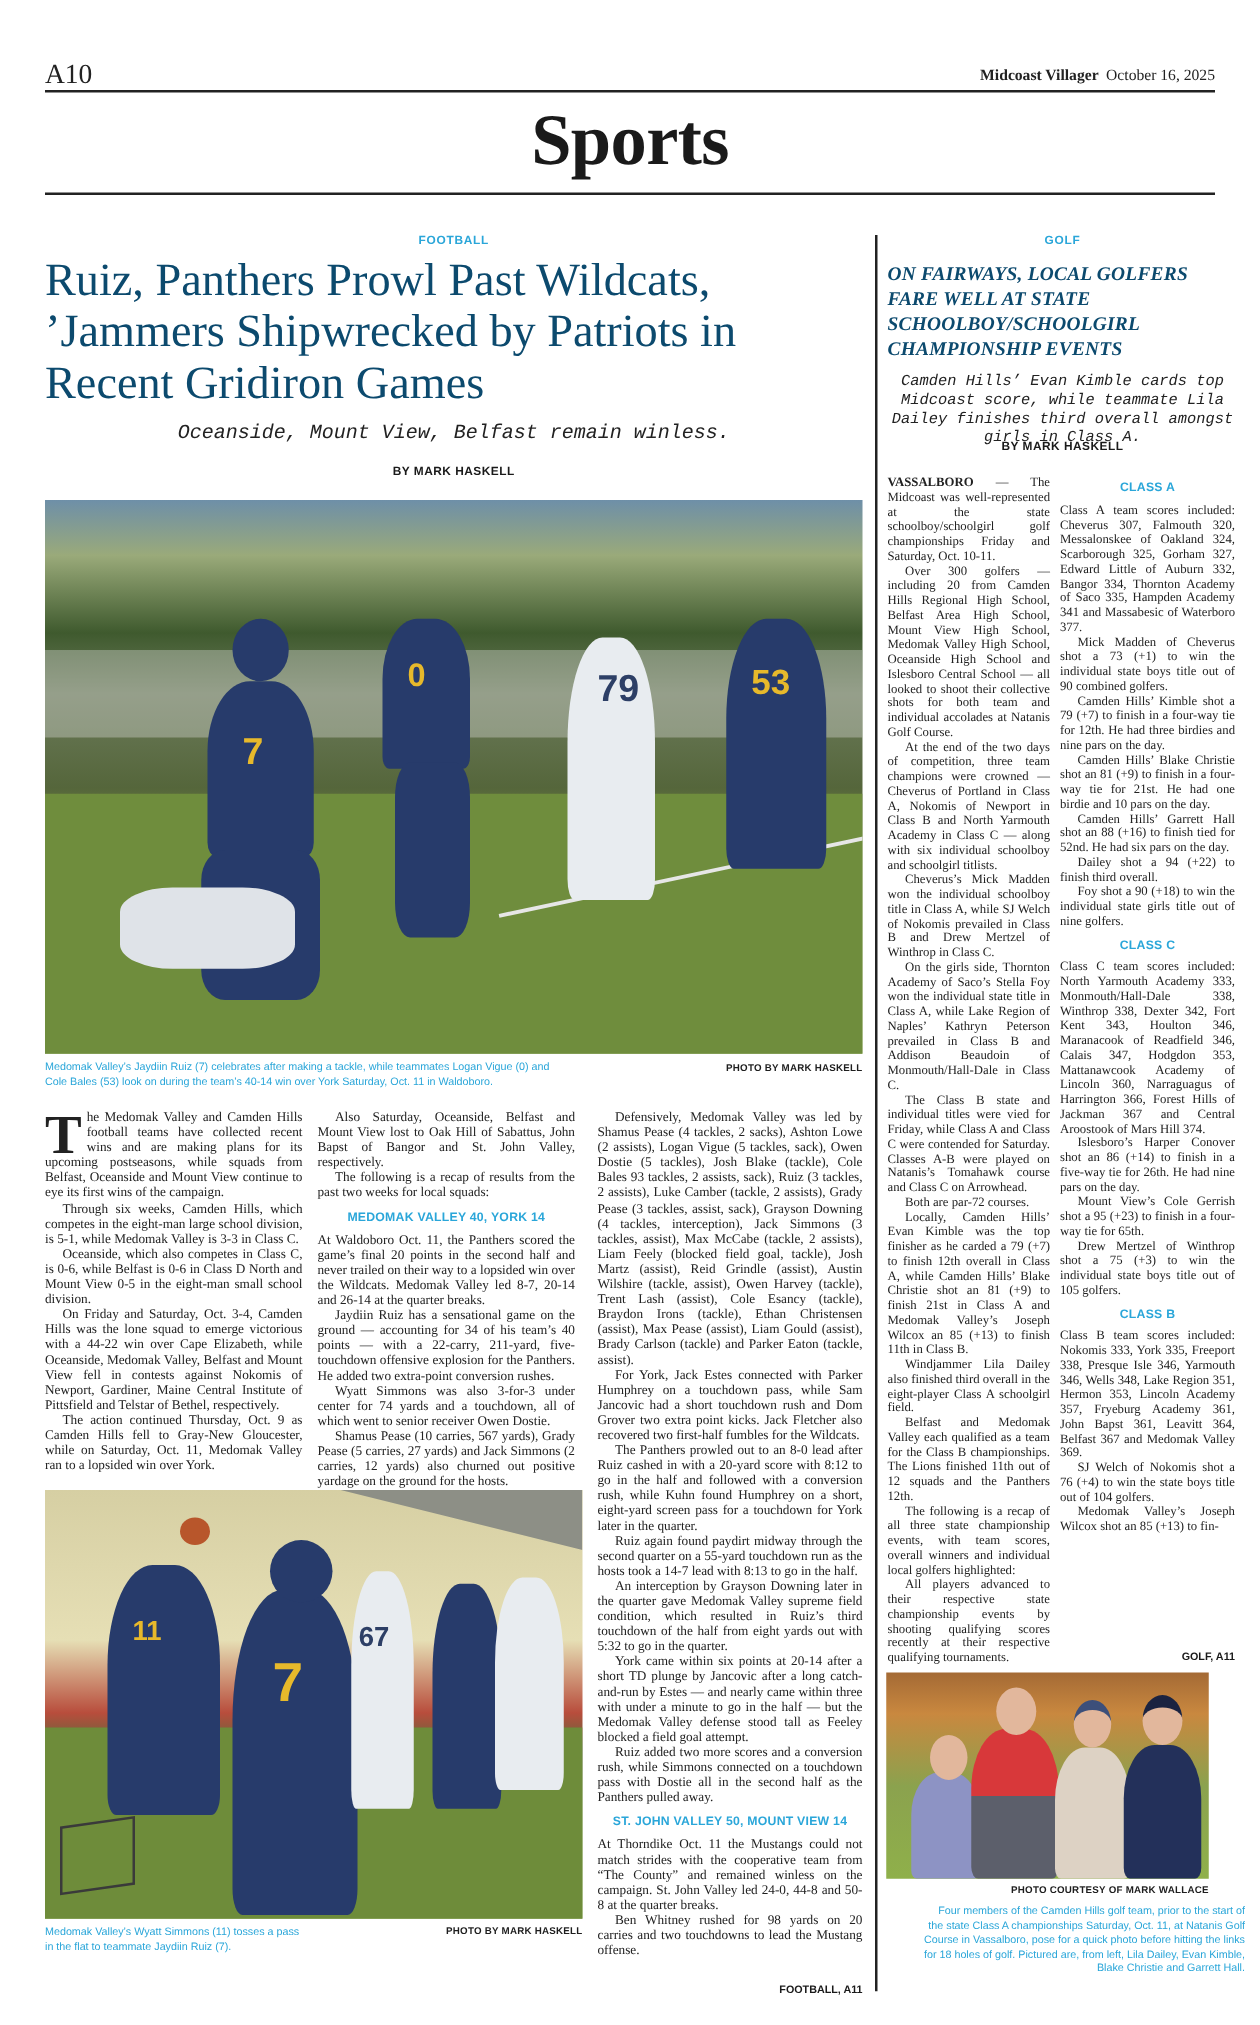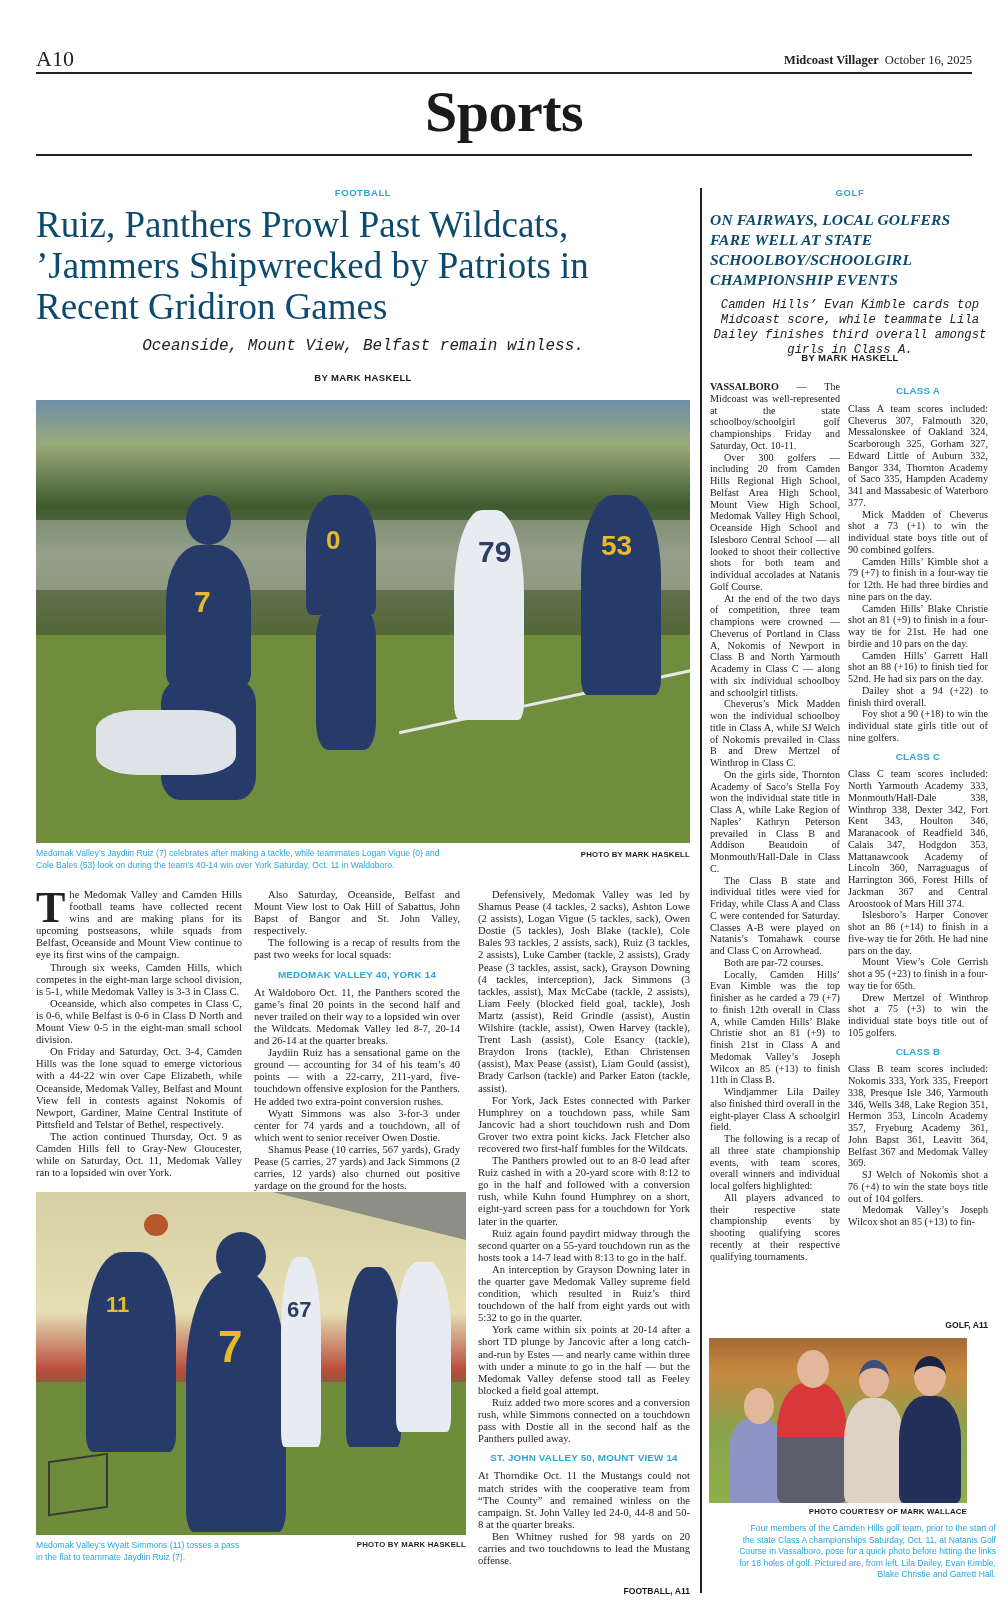--- a/index.html
+++ b/index.html
@@ -162,40 +162,41 @@
   <div class="strip" style="left:0;top:0;width:430px;height:80px;background:#8d8f86;clip-path:polygon(0 0,55% 0,100% 60%,100% 0);"></div>
   <div class="strip" style="left:0;top:190px;width:430px;height:153px;background:#6e8c3a;"></div>
   <div class="helmet" style="left:108px;top:22px;width:24px;height:22px;background:#b8562b;"></div>
   <div class="figure navy" style="left:50px;top:60px;width:90px;height:200px;">
       <span class="jersey-num" style="left:20px;top:40px;font-size:22px;">11</span>
     </div>
   <div class="figure navy" style="left:150px;top:80px;width:100px;height:260px;">
       <span class="jersey-num" style="left:32px;top:50px;font-size:44px;">7</span>
     </div>
   <div class="helmet navy" style="left:180px;top:40px;width:50px;height:50px;"></div>
-  <div class="figure white-j" style="left:245px;top:65px;width:40px;height:190px;">
+  <div class="figure white-j" style="left:245px;top:65px;width:50px;height:190px;">
       <span class="jersey-num" style="left:6px;top:40px;font-size:22px;color:#2d3f66;">67</span>
     </div>
   <div class="figure navy" style="left:310px;top:75px;width:55px;height:180px;"></div>
   <div class="figure white-j" style="left:360px;top:70px;width:55px;height:170px;"></div>
   <div class="strip" style="left:12px;top:265px;width:60px;height:55px;border:2px solid #3a3a3a;transform:skewY(-8deg);"></div>
 </div>
 <div class="abs cap-blue cap2">Medomak Valley’s Wyatt Simmons (11) tosses a pass in the flat to teammate Jaydiin Ruiz (7).</div>
 <div class="abs credit credit2">PHOTO BY MARK HASKELL</div>
 
 <div class="abs bodycol gf-c1">
   <p class="noindent"><b>VASSALBORO</b><span> — The Midcoast was well-represented at the state schoolboy/schoolgirl golf championships Friday and Saturday, Oct. 10-11.</span></p>
   <p>Over 300 golfers — including 20 from Camden Hills Regional High School, Belfast Area High School, Mount View High School, Medomak Valley High School, Oceanside High School and Islesboro Central School — all looked to shoot their collective shots for both team and individual accolades at Natanis Golf Course.</p>
   <p>At the end of the two days of competition, three team champions were crowned — Cheverus of Portland in Class A, Nokomis of Newport in Class B and North Yarmouth Academy in Class C — along with six individual schoolboy and schoolgirl titlists.</p>
   <p>Cheverus’s Mick Madden won the individual schoolboy title in Class A, while SJ Welch of Nokomis prevailed in Class B and Drew Mertzel of Winthrop in Class C.</p>
   <p>On the girls side, Thornton Academy of Saco’s Stella Foy won the individual state title in Class A, while Lake Region of Naples’ Kathryn Peterson prevailed in Class B and Addison Beaudoin of Monmouth/Hall-Dale in Class C.</p>
   <p>The Class B state and individual titles were vied for Friday, while Class A and Class C were contended for Saturday. Classes A-B were played on Natanis’s Tomahawk course and Class C on Arrowhead.</p>
   <p>Both are par-72 courses.</p>
   <p>Locally, Camden Hills’ Evan Kimble was the top finisher as he carded a 79 (+7) to finish 12th overall in Class A, while Camden Hills’ Blake Christie shot an 81 (+9) to finish 21st in Class A and Medomak Valley’s Joseph Wilcox an 85 (+13) to finish 11th in Class B.</p>
   <p>Windjammer Lila Dailey also finished third overall in the eight-player Class A schoolgirl field.</p>
+  <p>Belfast and Medomak Valley each qualified as a team for the Class B championships. The Lions finished 11th out of 12 squads and the Panthers 12th.</p>
   <p>The following is a recap of all three state championship events, with team scores, overall winners and individual local golfers highlighted:</p>
   <p>All players advanced to their respective state championship events by shooting qualifying scores recently at their respective qualifying tournaments.</p>
 </div>
 
 <div class="abs bodycol gf-c2">
   <div class="subhead">CLASS A</div>
   <p class="noindent">Class A team scores included: Cheverus 307, Falmouth 320, Messalonskee of Oakland 324, Scarborough 325, Gorham 327, Edward Little of Auburn 332, Bangor 334, Thornton Academy of Saco 335, Hampden Academy 341 and Massabesic of Waterboro 377.</p>
   <p>Mick Madden of Cheverus shot a 73 (+1) to win the individual state boys title out of 90 combined golfers.</p>
   <p>Camden Hills’ Kimble shot a 79 (+7) to finish in a four-way tie for 12th. He had three birdies and nine pars on the day.</p>
   <p>Camden Hills’ Blake Christie shot an 81 (+9) to finish in a four-way tie for 21st. He had one birdie and 10 pars on the day.</p>

